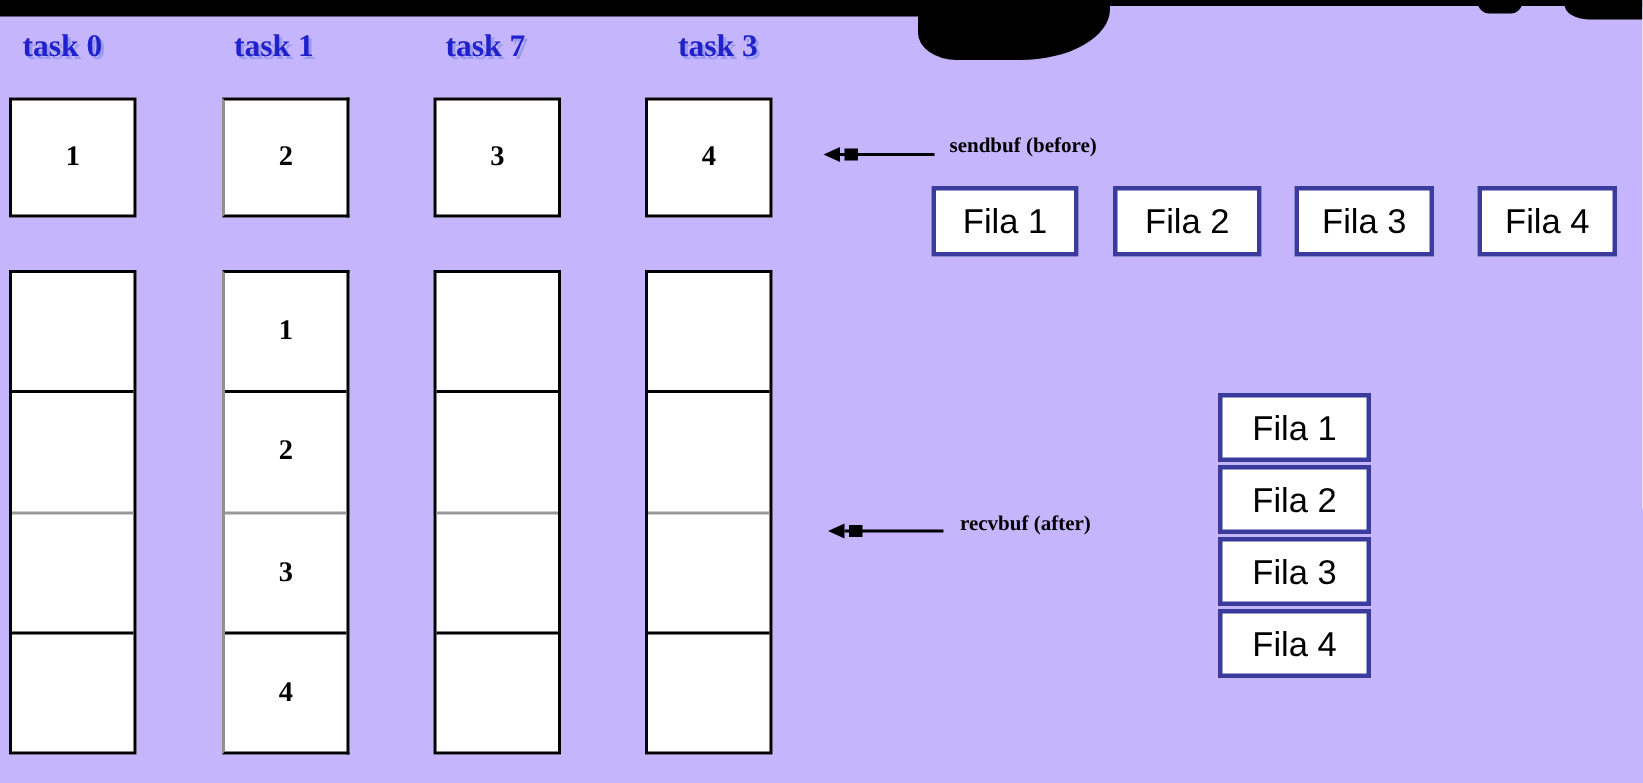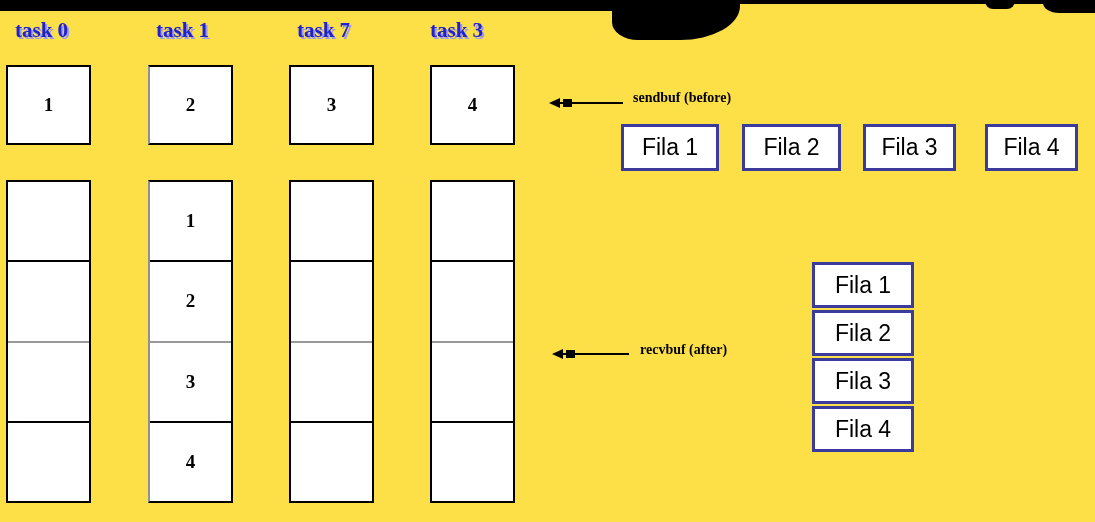--- a/index.html
+++ b/index.html
@@ -1,17 +1,17 @@
 <!DOCTYPE html>
 <html style="--label_blue: #2121cc; --label_halo: #9a9af0; --border_blue: #3b3b9d;"><head>
 <meta charset="utf-8">
 <style>
   html,body{margin:0;padding:0;background:#fff;}
   .canvas{
-    position:relative;width:1095px;height:522px;background:#fde047;
+    position:relative;width:1095px;height:522px;background:#c4b5fd;
     overflow:hidden;font-family:"Liberation Serif",serif;
   }
   
   .deco{position:absolute;background:#000;}
   .deco-bar{left:0;top:0;width:628px;height:11px;}
   .deco-blob{left:612px;top:0;width:128px;height:40px;
     border-bottom-left-radius:26px 18px;border-bottom-right-radius:60px 34px;}
   .deco-strip{left:700px;top:0;width:395px;height:4px;}
   .deco-bump{left:985px;top:0;width:30px;height:9px;
     border-bottom-left-radius:8px;border-bottom-right-radius:8px;}
@@ -69,21 +69,21 @@
 
   <div class="deco deco-bar"></div>
   <div class="deco deco-blob"></div>
   <div class="deco deco-strip"></div>
   <div class="deco deco-bump"></div>
   <div class="deco deco-corner"></div>
 
   <div class="task-label" style="left:15px;">task 0</div>
   <div class="task-label" style="left:156px;">task 1</div>
   <div class="task-label" style="left:297px;">task 7</div>
-  <div class="task-label" style="left:430px;">task 3</div>
+  <div class="task-label" style="left:452px;">task 3</div>
 
   <div class="sbox" style="left:6px;">1</div>
   <div class="sbox gray-left" style="left:148px;">2</div>
   <div class="sbox" style="left:289px;">3</div>
   <div class="sbox" style="left:430px;">4</div>
 
   <div class="rcol" style="left:6px;">
     <div class="rcell"></div>
     <div class="rcell"></div>
     <div class="rcell"></div>

